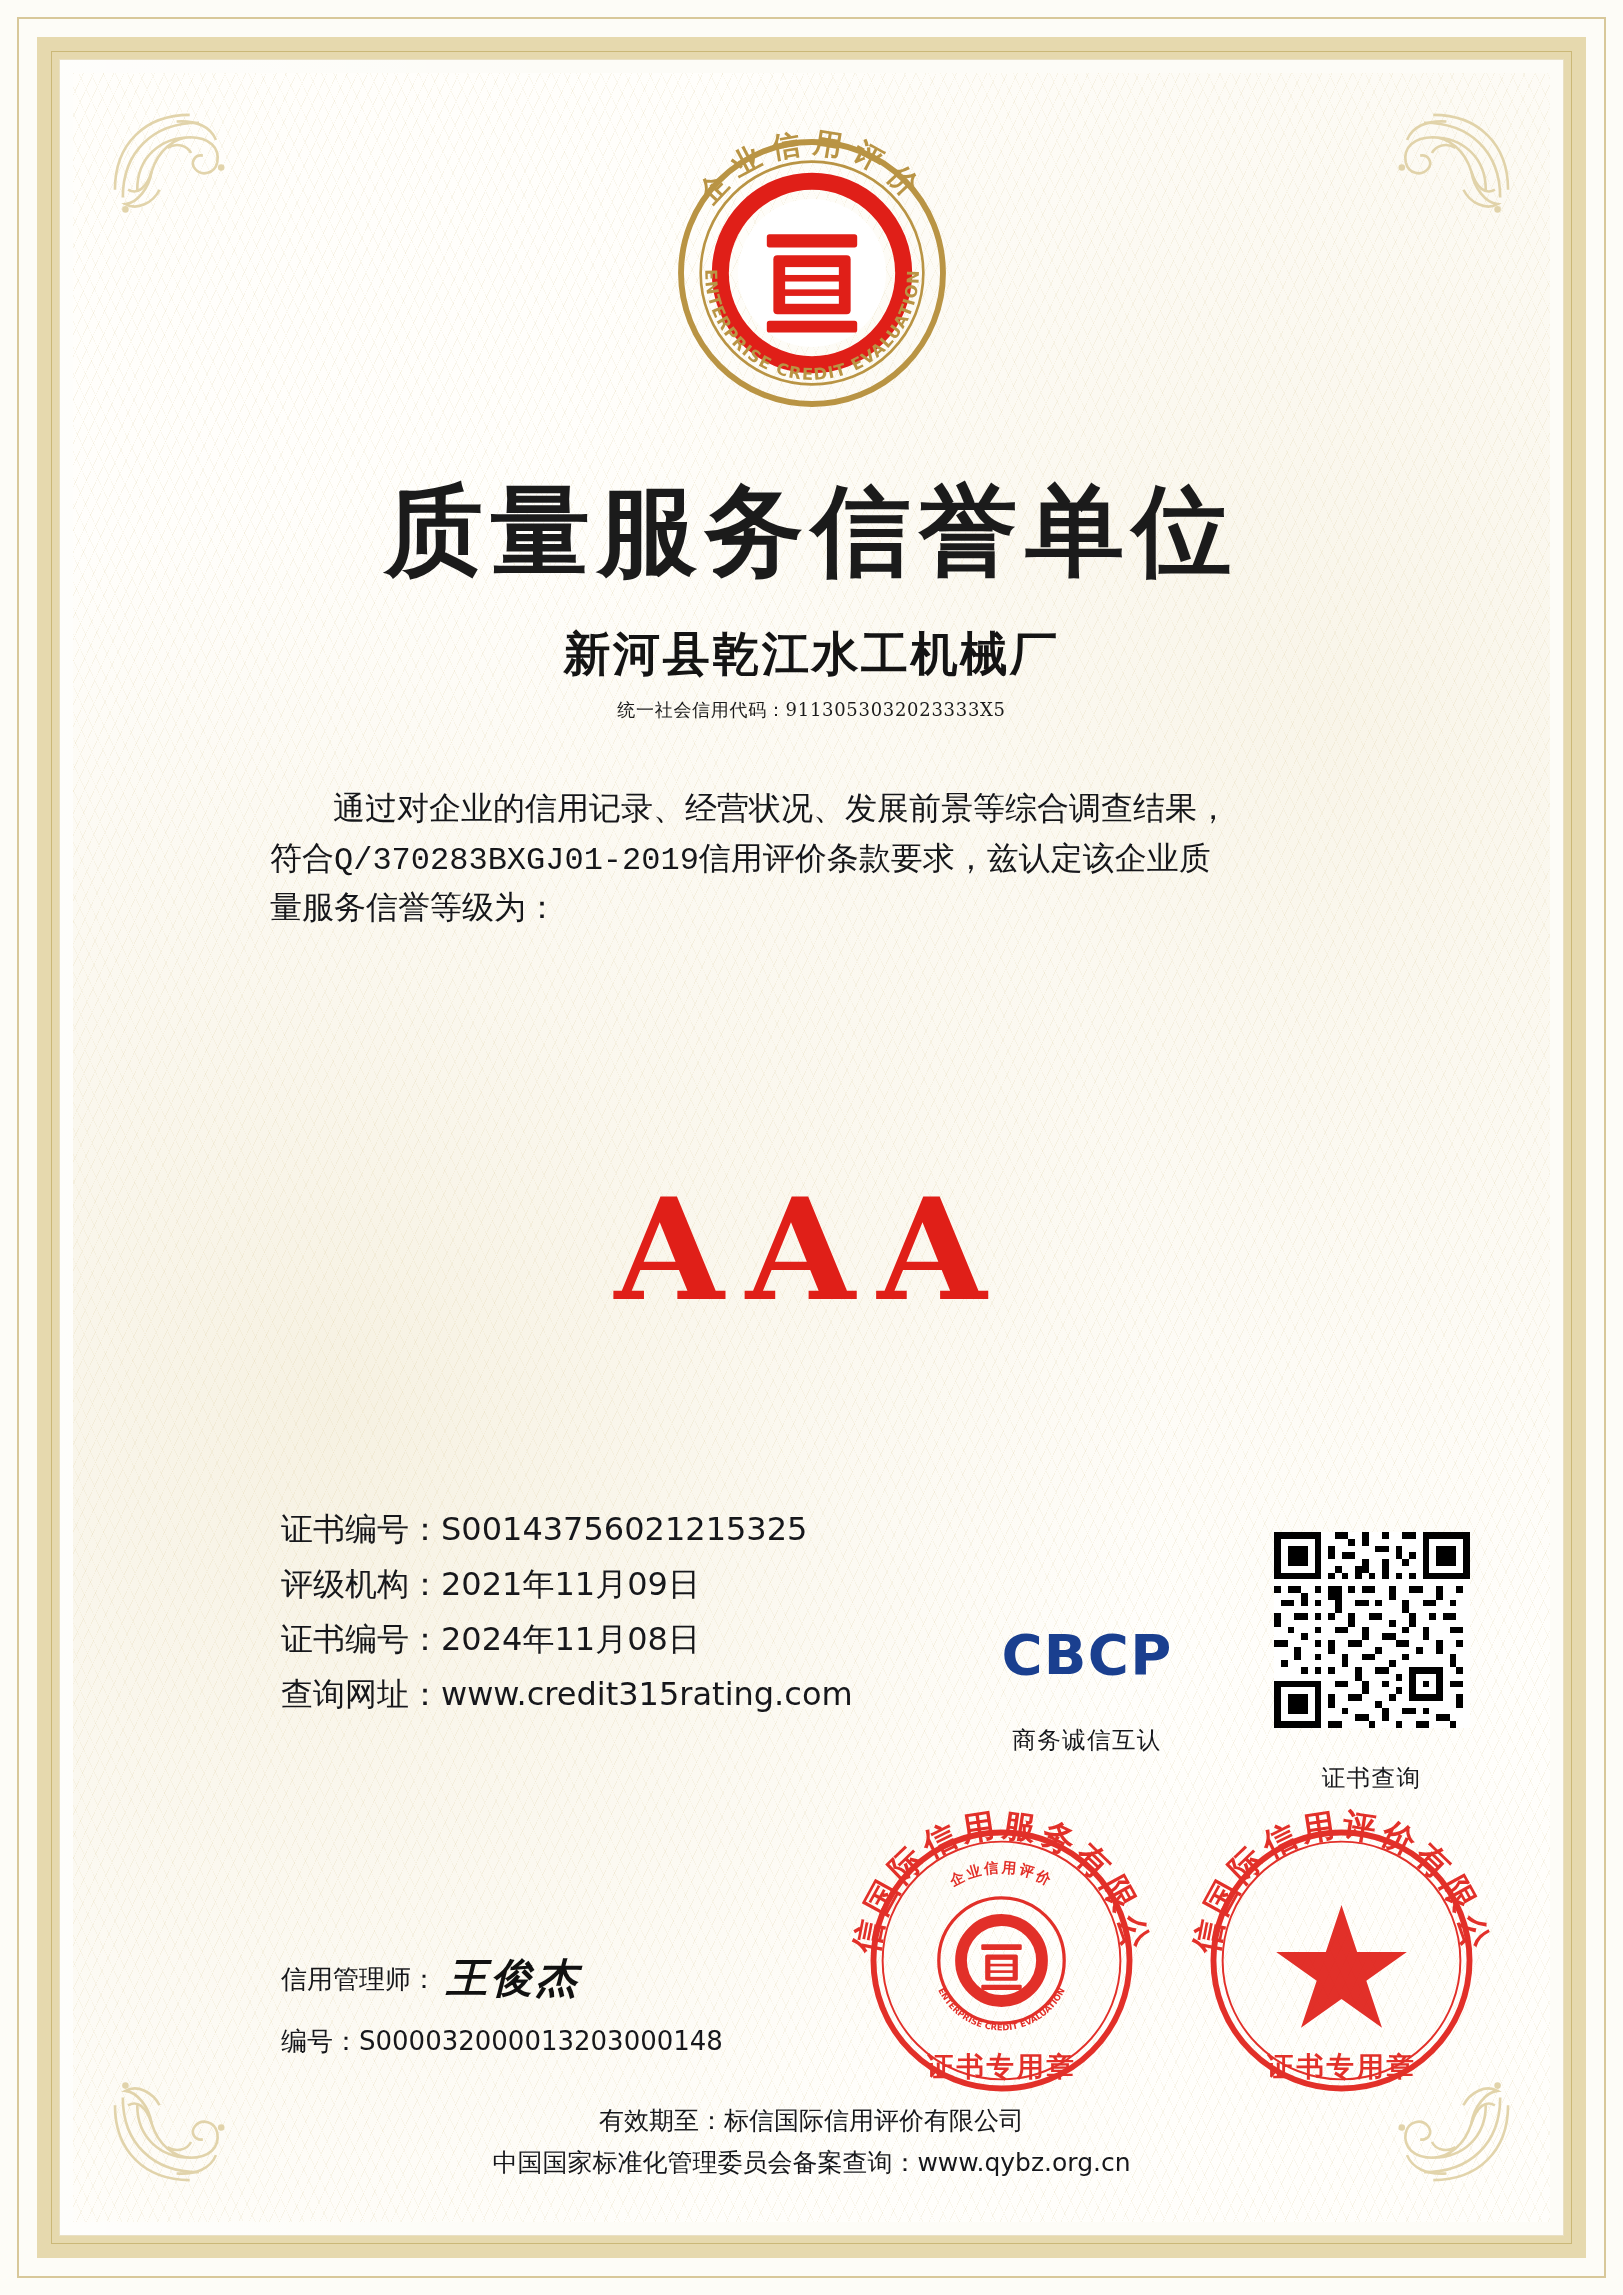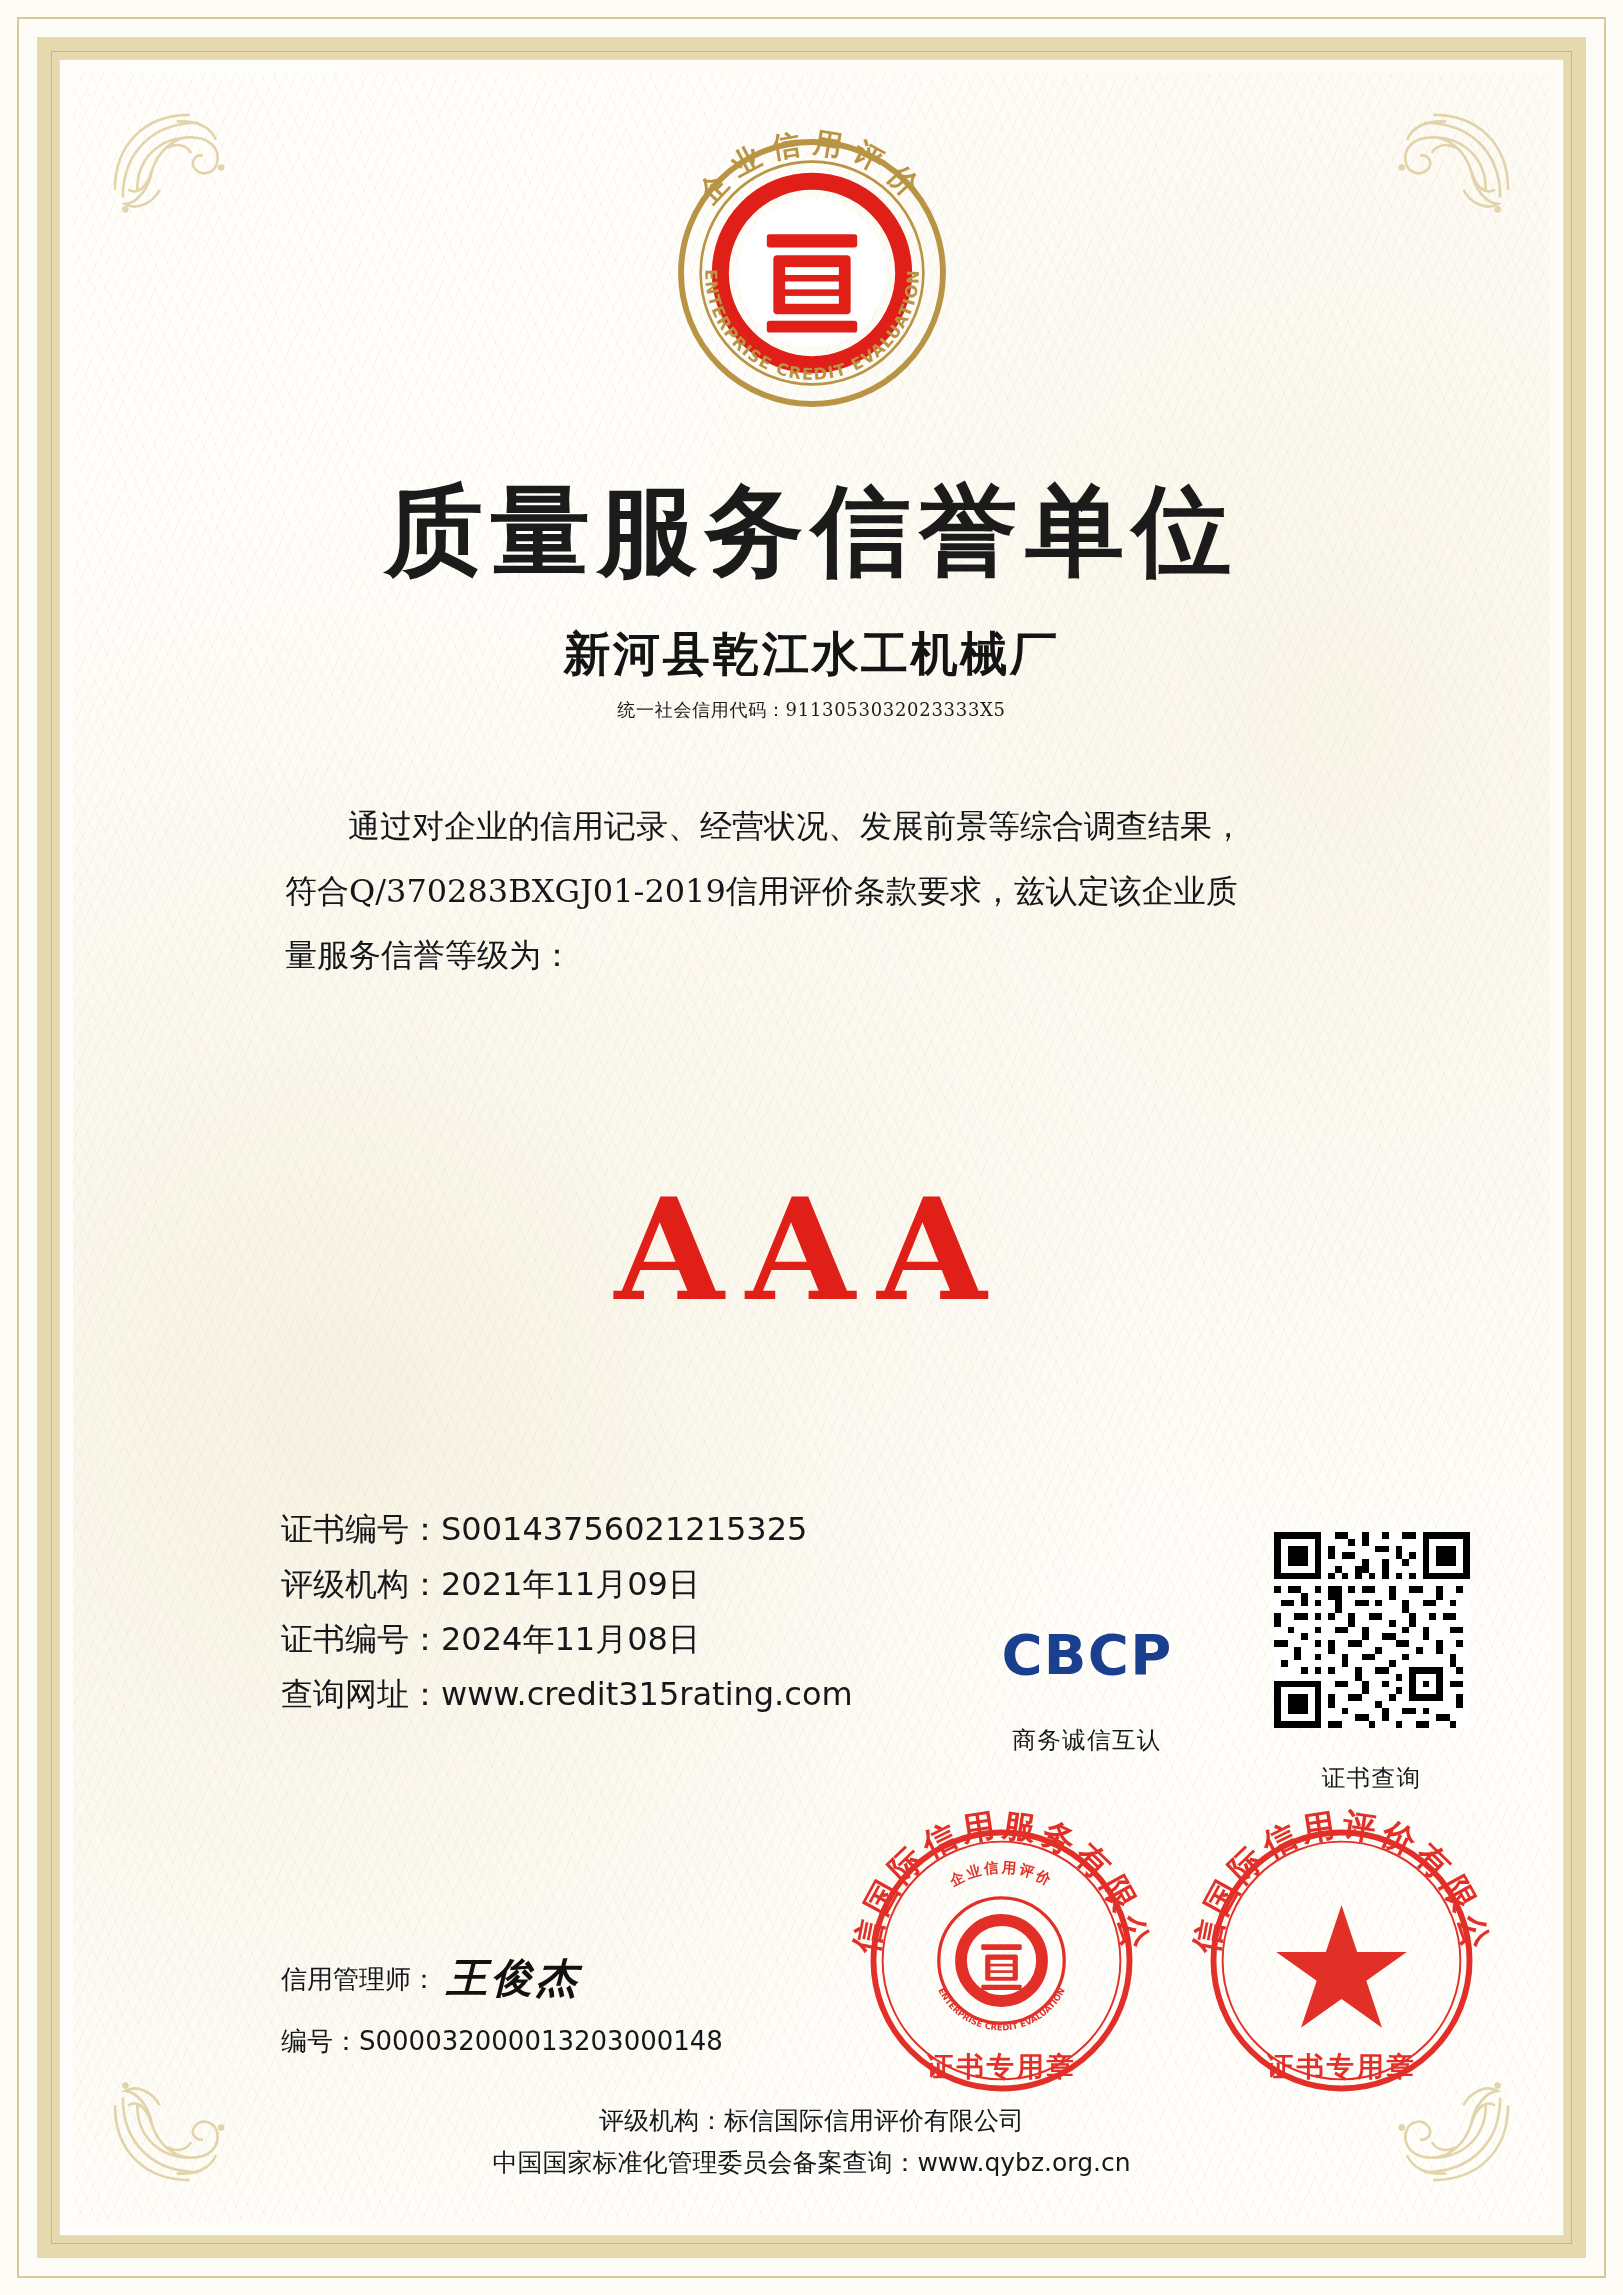--- a/index.html
+++ b/index.html
@@ -124,21 +124,21 @@
     position: absolute;
     left: 196px;
     right: 157px;
     top: 713px;
     font-family: "DejaVu Serif", "Liberation Serif", serif;
     font-size: 32px;
     line-height: 1.52;
     color: #15161a;
     text-align: left;
   }
-  .body-para p { margin: 16px; }
+  .body-para p { margin: 1px; font-family: Liberation Mono, monospace; }
   .body-para .indent { text-indent: 63px; }
 
   .grade {
     position: absolute;
     left: 0; right: 0; top: 1106px;
     text-align: center;
     font-family: "DejaVu Serif", "Liberation Serif", serif;
     font-weight: bold;
     font-size: 141px;
     letter-spacing: 22px;
@@ -571,19 +571,19 @@
 
     <div class="sig-area">
       <div class="sig-row">
         <span>信用管理师：</span>
         <span class="sig-hand">王俊杰</span>
       </div>
       <div>编号：S000032000013203000148</div>
     </div>
 
     <div class="footer">
-      <div>评级机构：标信国际信用评价有限公司</div>
+      <div>有效期至：标信国际信用评价有限公司</div>
       <div>中国国家标准化管理委员会备案查询：www.qybz.org.cn</div>
     </div>
 
   </div>
 </div>
 
 
 </body></html>

